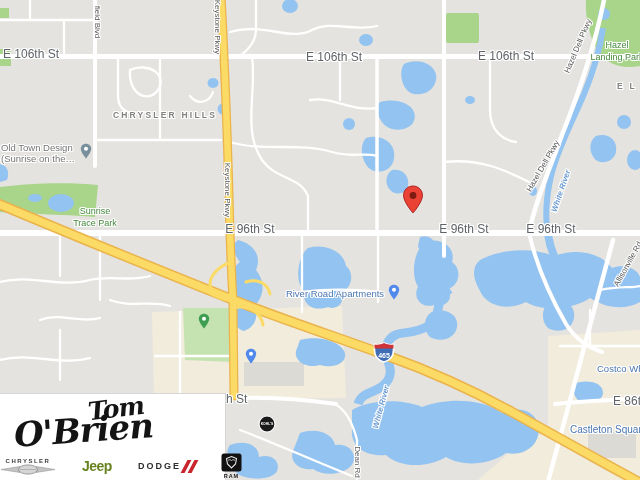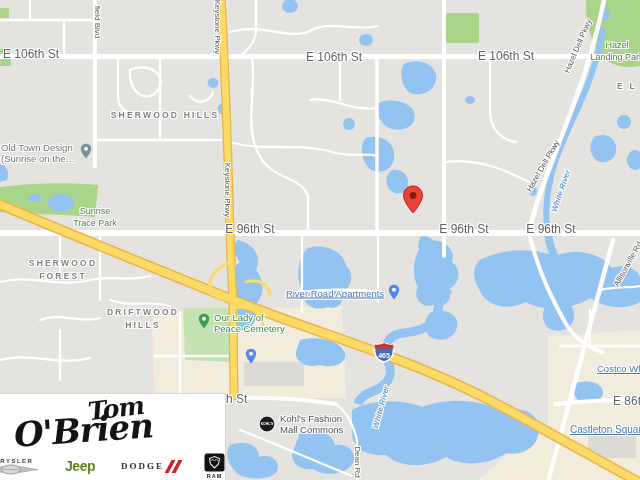--- a/index.html
+++ b/index.html
@@ -10,40 +10,40 @@
   .lbl{position:absolute;white-space:nowrap;font-size:12px;color:#5f6368;
        text-shadow:1px 0 0 #fff,-1px 0 0 #fff,0 1px 0 #fff,0 -1px 0 #fff,
                    1px 1px 0 #fff,-1px -1px 0 #fff,1px -1px 0 #fff,-1px 1px 0 #fff;}
   .ctr{transform:translate(-50%,-50%);}
   .road-lbl{font-size:8px;color:#5a5a5a;}
   .water-lbl{font-size:8px;font-style:italic;color:#6b9bd2;font-weight:bold;}
   .nbhd{font-size:8.5px;font-weight:bold;letter-spacing:2.2px;color:#828282;
         text-align:center;line-height:13px;}
   .park-lbl{font-size:9px;color:#44873c;text-align:center;line-height:12px;}
   .poi{font-size:9.5px;line-height:11px;}
-  .poi-blue{color:#4a75b0;text-decoration:underline;}
+  .poi-blue{color:#4a75b0;}
   .poi-gray{color:#757575;}
   .poi-dark{color:#4d545b;}
   .poi-green{color:#3d8a3a;}
   .dest{font-size:10.5px;font-weight:bold;color:#c5221f;}
   .pin{position:absolute;}
   
   #logo-box{position:absolute;left:0;top:393px;width:225px;height:87px;background:#ffffff;
             border-top:1px solid #d6d6d6;border-right:1px solid #d6d6d6;z-index:30;}
   .script{position:absolute;font-family:"DejaVu Serif",serif;font-style:italic;
           font-weight:bold;color:#141414;letter-spacing:-1px;}
   #script-top{left:88px;top:0px;font-size:25px;transform:rotate(-7deg);}
   #script-bottom{left:14px;top:16px;font-size:34px;transform:rotate(-4deg);}
   #brand-row{position:absolute;left:0;top:57px;width:100%;height:30px;display:flex;
-             align-items:center;justify-content:flex-end;gap:13px;}
+             align-items:center;justify-content:space-between;gap:13px;}
   .brand-sep{width:1px;height:17px;background:#9a9a9a;}
   #chrysler-wrap{display:flex;flex-direction:column;align-items:center;}
   #chrysler-text{font-size:6px;font-weight:bold;letter-spacing:1.5px;color:#3a3a3a;}
   #jeep-text{font-size:14px;font-weight:bold;color:#66821f;letter-spacing:-0.5px;}
-  #dodge-wrap{display:flex;align-items:center;gap:2px;font-family:Liberation Serif, serif;}
+  #dodge-wrap{display:flex;align-items:center;gap:2px;}
   #dodge-text{font-size:9px;font-weight:bold;letter-spacing:2px;color:#2e2e2e;}
   .slash{display:inline-block;width:3.5px;height:13px;background:#c8252c;
          transform:skewX(-28deg);margin-left:1.5px;}
   #ram-wrap{display:flex;flex-direction:column;align-items:center;}
   #ram-text{font-size:5.5px;font-weight:bold;letter-spacing:1px;color:#1a1a1a;margin-top:1px;}
 </style>
 </head>
 <body>
 
 <div id="stage">
@@ -180,57 +180,41 @@
   <div class="lbl road-lbl" style="left:578px;top:46px;transform:translate(-50%,-50%) rotate(-67deg)">Hazel Dell Pkwy</div>
   <div class="lbl road-lbl" style="left:543px;top:166px;transform:translate(-50%,-50%) rotate(-60deg)">Hazel Dell Pkwy</div>
   <div class="lbl road-lbl" style="left:628px;top:264px;transform:translate(-50%,-50%) rotate(-61deg)">Allisonville Rd</div>
   <div class="lbl road-lbl" style="left:97px;top:22px;transform:translate(-50%,-50%) rotate(90deg)">field Blvd</div>
   <div class="lbl road-lbl" style="left:357px;top:462px;transform:translate(-50%,-50%) rotate(90deg)">Dean Rd</div>
 
   <div class="lbl water-lbl" style="left:561px;top:191px;transform:translate(-50%,-50%) rotate(-71deg)">White River</div>
   <div class="lbl water-lbl" style="left:381px;top:407px;transform:translate(-50%,-50%) rotate(-75deg)">White River</div>
 
   <div class="lbl nbhd ctr" style="left:165px;top:115px">
-    <div>SHERWOOD HILLS</div>
-  </div>
-  <div class="lbl nbhd ctr" style="left:63px;top:270px">
-    <div>SHERWOOD</div>
-      <div>FOREST</div>
-  </div>
-  <div class="lbl nbhd ctr" style="left:143px;top:319px">
-    <div>DRIFTWOOD</div>
-      <div>HILLS</div>
+    <div>CHRYSLER HILLS</div>
   </div>
   <div class="lbl nbhd ctr" style="left:627px;top:86px">
     <div>E L</div>
   </div>
 
   <div class="lbl park-lbl ctr" style="left:617px;top:51px">
     <div>Hazel</div>
       <div>Landing Park</div>
   </div>
   <div class="lbl park-lbl ctr" style="left:95px;top:217px">
     <div>Sunrise</div>
       <div>Trace Park</div>
   </div>
 
   <div class="lbl poi poi-gray ctr" style="left:38px;top:153px;text-align:left">
     <div>Old Town Design</div>
       <div>(Sunrise on the…</div>
   </div>
-  <div class="lbl poi poi-green" style="left:214px;top:312px">
-    <div>Our Lady of</div>
-      <div>Peace Cemetery</div>
-  </div>
   <div class="lbl poi poi-blue ctr" style="left:335px;top:293px">
     <div>River Road Apartments</div>
-  </div>
-  <div class="lbl poi poi-dark" style="left:280px;top:413px">
-    <div>Kohl's Fashion</div>
-      <div>Mall Commons</div>
   </div>
   <div class="lbl poi poi-blue" style="left:597px;top:363px">
     <div>Costco Whole</div>
   </div>
   <div class="lbl poi poi-blue" style="left:570px;top:424px;font-size:10px">
     <div>Castleton Squar</div>
   </div>
   <div class="lbl poi poi-blue ctr" style="left:553px;top:487px">
     <div>Trader Joe's</div>
   </div>

